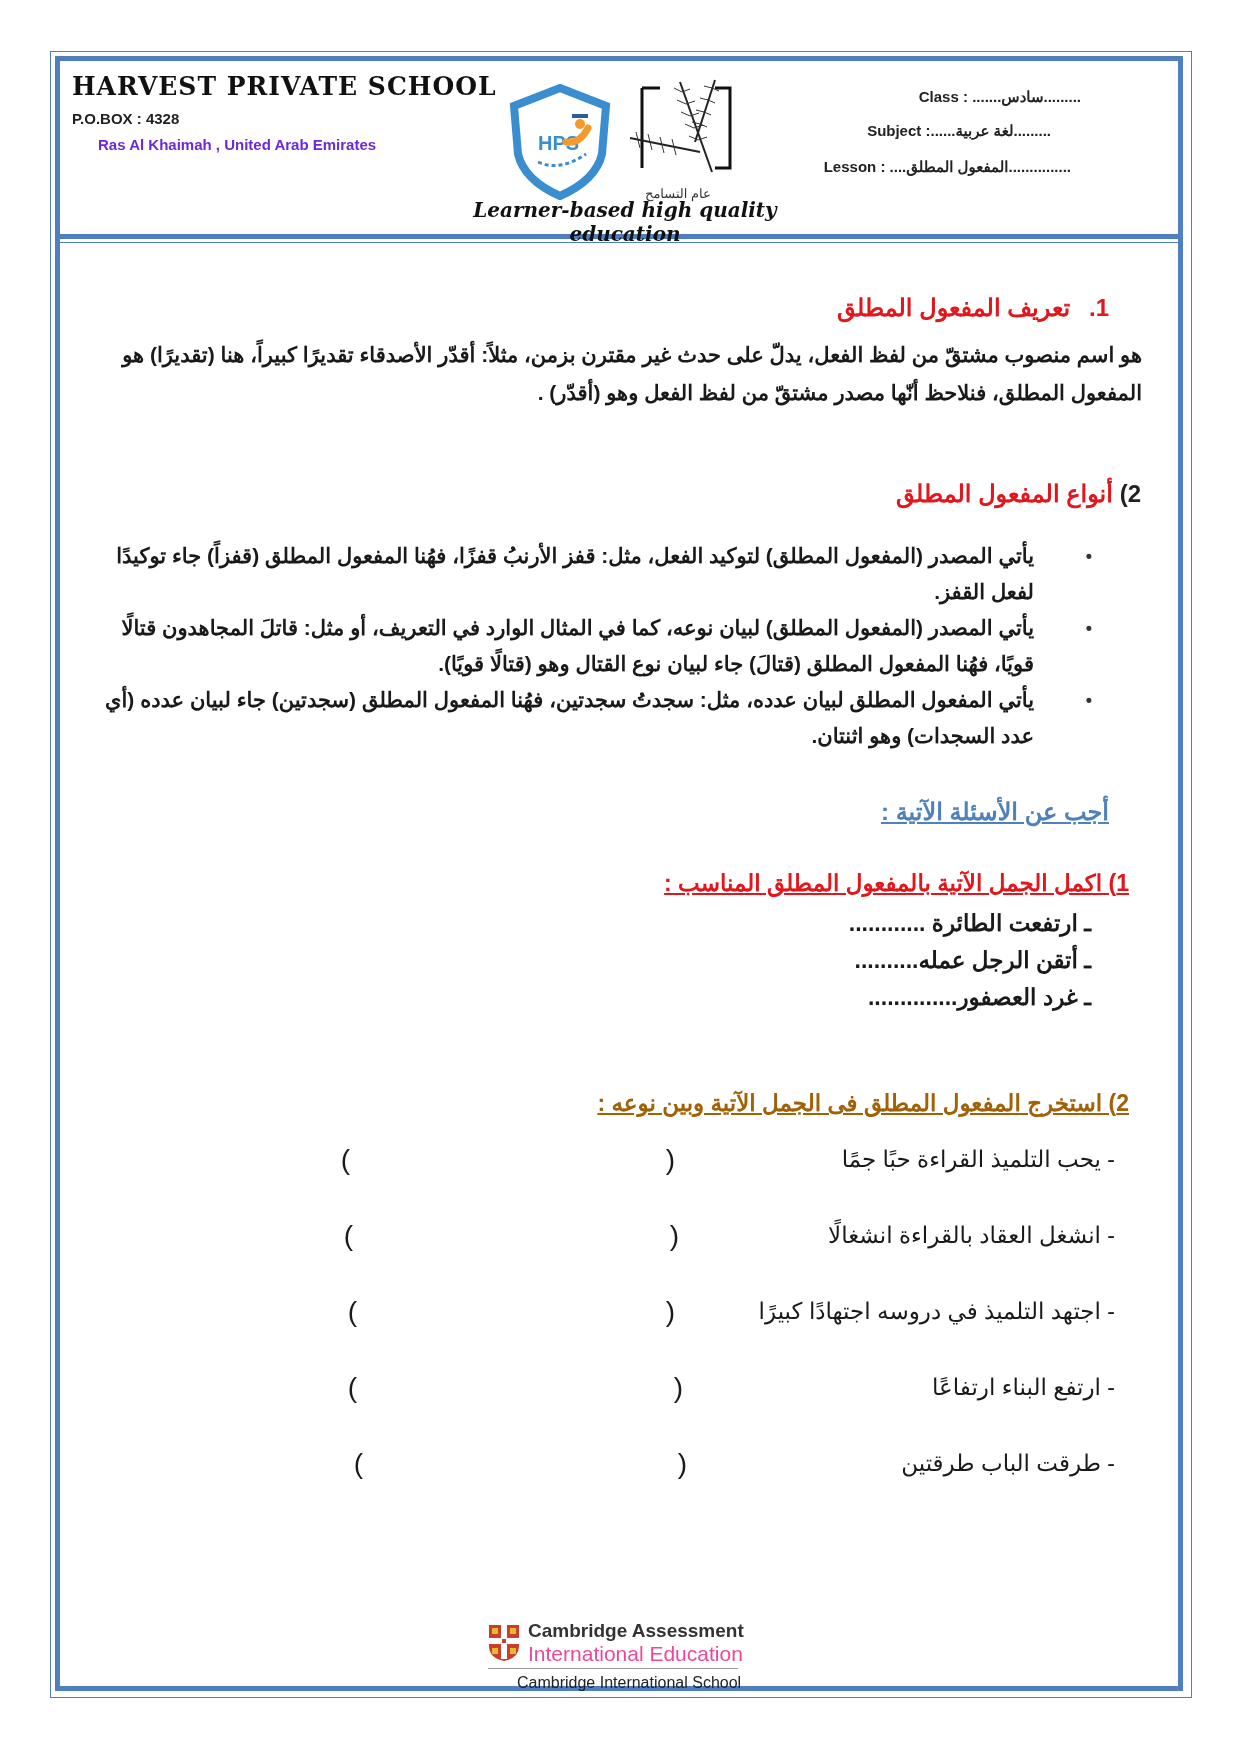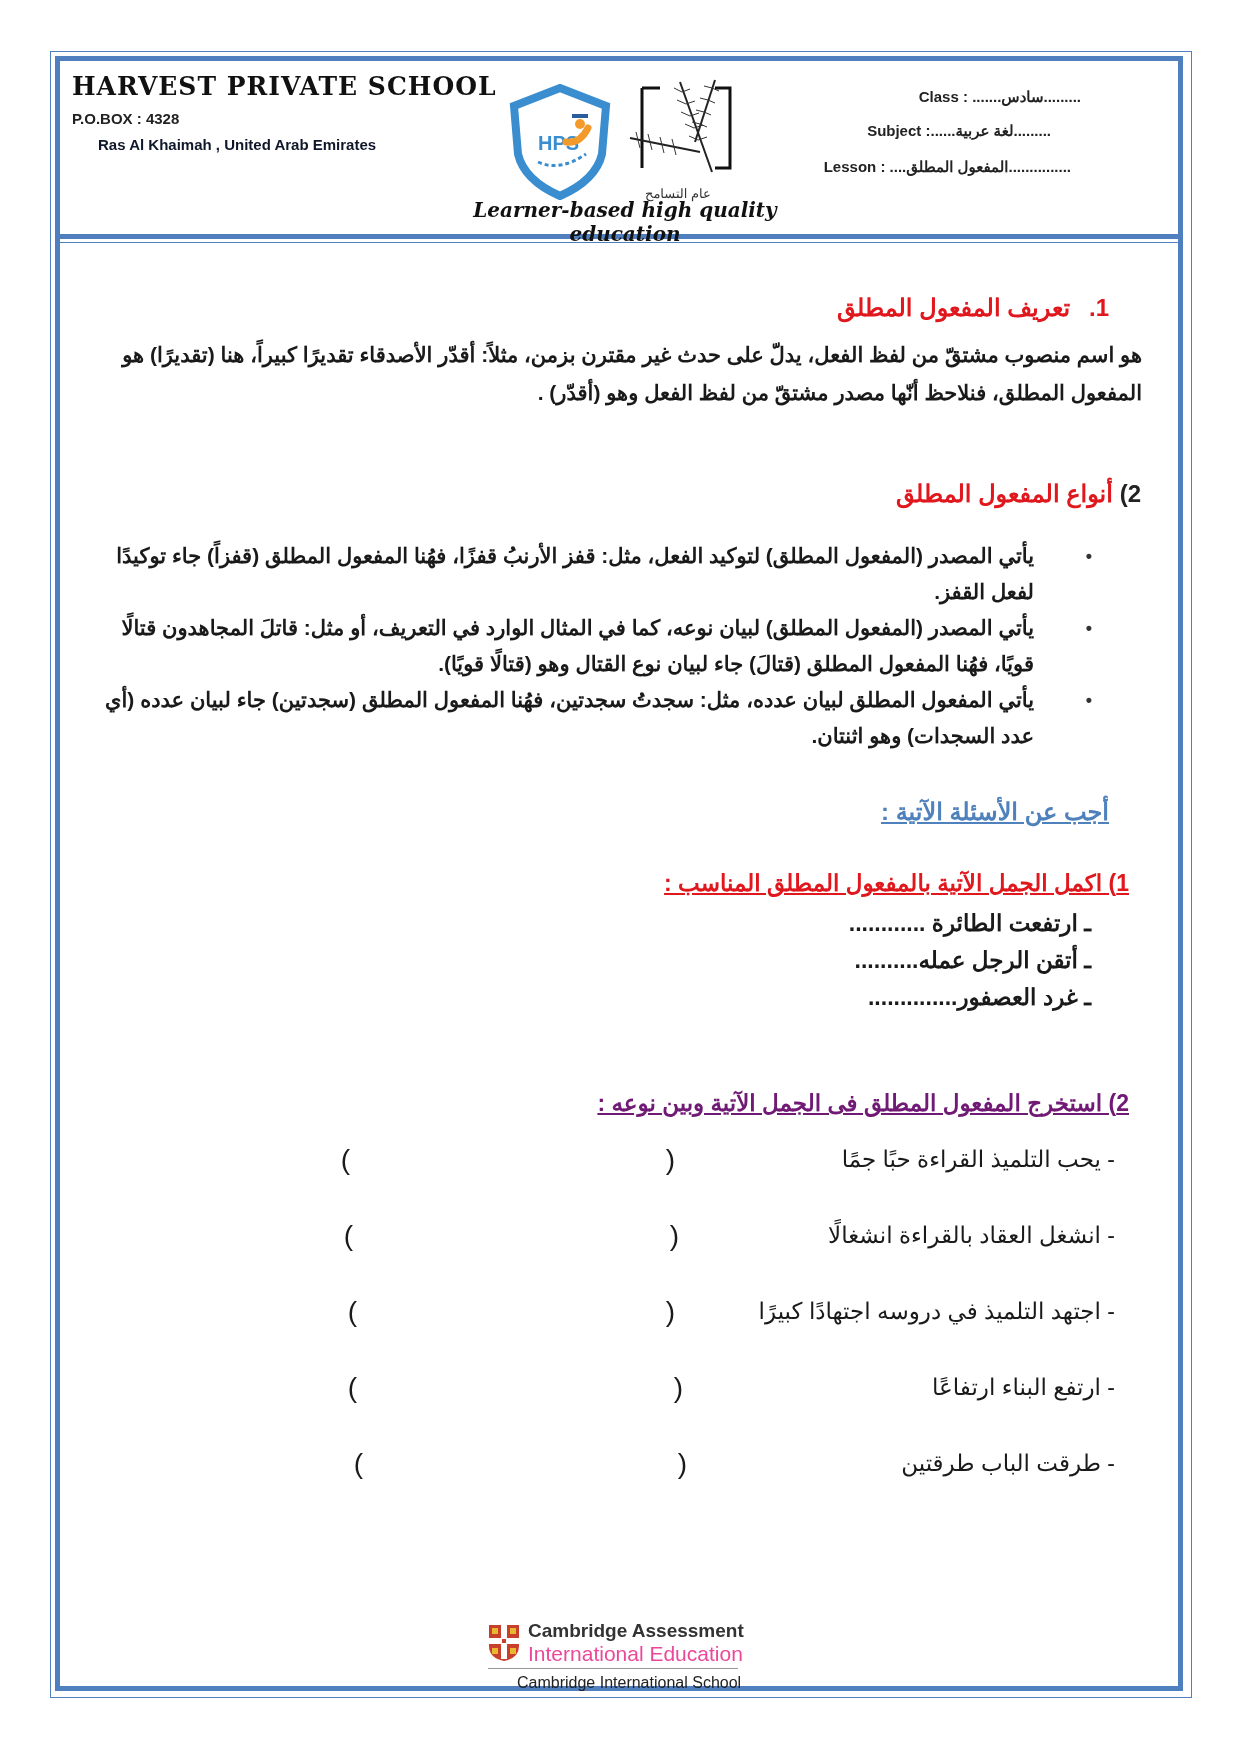--- a/index.html
+++ b/index.html
@@ -4,21 +4,21 @@
 <style>
   html, body { margin: 0; padding: 0; background: #ffffff; }
   body { width: 1241px; height: 1755px; position: relative; overflow: hidden; font-family: "Liberation Sans", sans-serif; color: #1a1a1a; }
   .page-border-outer { position: absolute; left: 50px; top: 51px; width: 1140px; height: 1645px; border: 1px solid #4f7fbf; }
   .page-border-inner { position: absolute; left: 55px; top: 56px; width: 1128px; height: 1635px; border: 5px solid #4f7fbf; box-sizing: border-box; }
   .header-rule { position: absolute; left: 55px; top: 234px; width: 1128px; height: 5px; background: #4f7fbf; }
   .header-rule-thin { position: absolute; left: 55px; top: 242px; width: 1128px; height: 1px; background: #4f7fbf; }
 
   .school-name { position: absolute; left: 72px; top: 72px; font-family: "DejaVu Serif", serif; font-weight: 900; font-size: 25px; letter-spacing: 1px; color: #111; transform: scaleY(1.05); }
   .pobox { position: absolute; left: 72px; top: 110px; font-size: 15px; font-weight: bold; color: #222; }
-  .address { position: absolute; left: 98px; top: 136px; font-size: 15px; font-weight: bold; color: #0f172a; }
+  .address { position: absolute; left: 98px; top: 136px; font-size: 15px; font-weight: bold; color: #6d28d9; }
 
   .hps-logo { position: absolute; left: 508px; top: 84px; width: 104px; height: 116px; }
   .tolerance-logo { position: absolute; left: 620px; top: 72px; width: 120px; height: 130px; }
   .tolerance-caption { position: absolute; left: 645px; top: 186px; font-size: 13px; color: #333; direction: rtl; }
   .tagline { position: absolute; left: 450px; top: 198px; width: 350px; text-align: center; font-family: "DejaVu Serif", serif; font-style: italic; font-weight: bold; font-size: 20px; color: #111; }
 
   .meta { position: absolute; right: 150px; font-size: 15px; font-weight: bold; color: #222; white-space: nowrap; }
   .meta.class { top: 88px; right: 160px; }
   .meta.subject { top: 122px; right: 190px; }
   .meta.lesson { top: 158px; right: 170px; }
@@ -34,21 +34,21 @@
   .bullets { position: absolute; top: 538px; left: 104px; width: 1000px; margin: 0; padding: 0 0 0 0; list-style: none; font-weight: bold; font-size: 21px; line-height: 36px; }
   .bullets li { position: relative; padding-right: 30px; margin-right: 40px; }
   .bullets li::before { content: "•"; position: absolute; right: -28px; top: 0; color: #333; font-size: 18px; }
 
   .answer-heading { position: absolute; top: 798px; right: 132px; color: #4f81bd; font-weight: bold; font-size: 24px; text-decoration: underline; }
 
   .q1-title { position: absolute; top: 870px; right: 112px; color: #e0171d; font-weight: bold; font-size: 23px; text-decoration: underline; }
   .q1-list { position: absolute; top: 905px; right: 150px; font-weight: bold; font-size: 23px; line-height: 37px; margin-left: 48px; }
   .q1-list div { white-space: nowrap; }
 
-  .q2-title { position: absolute; top: 1090px; right: 112px; color: #701a75; font-weight: bold; font-size: 23px; text-decoration: underline; }
+  .q2-title { position: absolute; top: 1090px; right: 112px; color: #a16207; font-weight: bold; font-size: 23px; text-decoration: underline; }
   .q2-row { position: absolute; right: 126px; width: 780px; height: 40px; font-size: 23px; }
   .q2-row .sentence { position: absolute; right: 0; top: 0; white-space: nowrap; }
   .q2-row .paren { position: absolute; top: -2px; font-size: 28px; }
 
   .cambridge { position: absolute; left: 488px; top: 1620px; width: 260px; height: 75px; }
   .cam-shield { position: absolute; left: 0; top: 4px; width: 32px; height: 38px; }
   .cam-line1 { position: absolute; left: 40px; top: 0px; font-size: 19px; font-weight: bold; color: #333; white-space: nowrap; }
   .cam-line2 { position: absolute; left: 40px; top: 22px; font-size: 21px; color: #ec4899; white-space: nowrap; }
   .cam-rule { position: absolute; left: 0; top: 48px; width: 250px; height: 1px; background: #999; }
   .cam-line3 { position: absolute; left: 5px; top: 54px; font-size: 16px; color: #222; white-space: nowrap; margin-left: 24px; }

